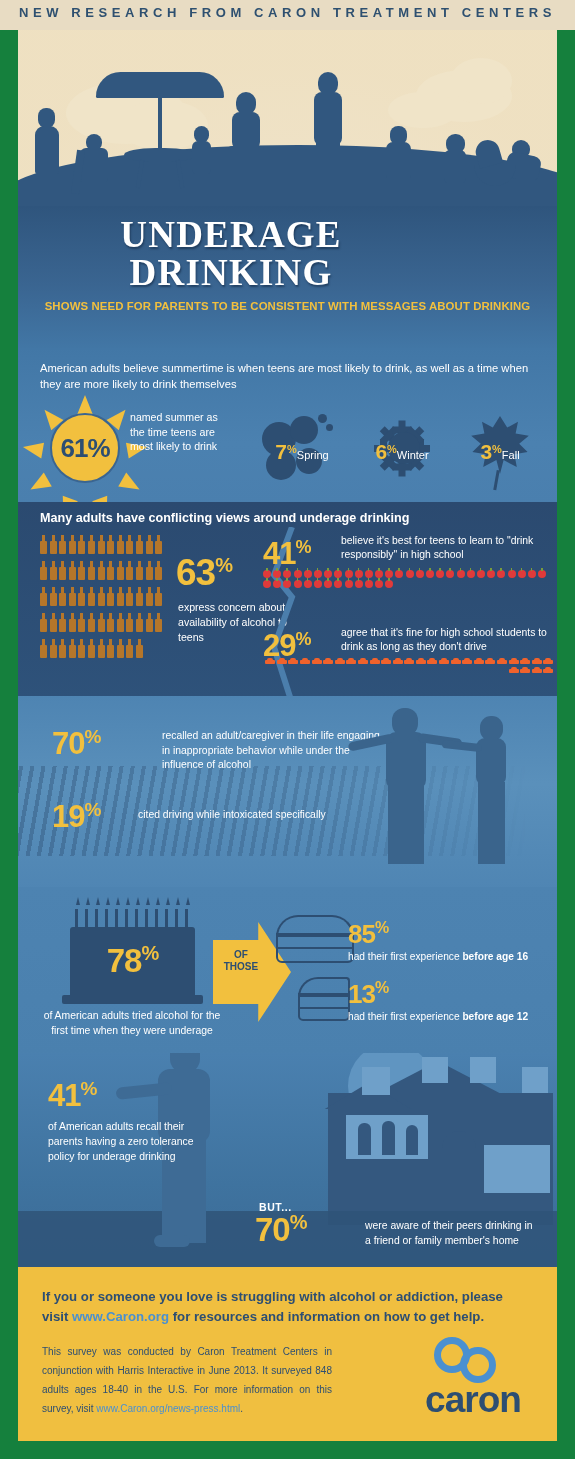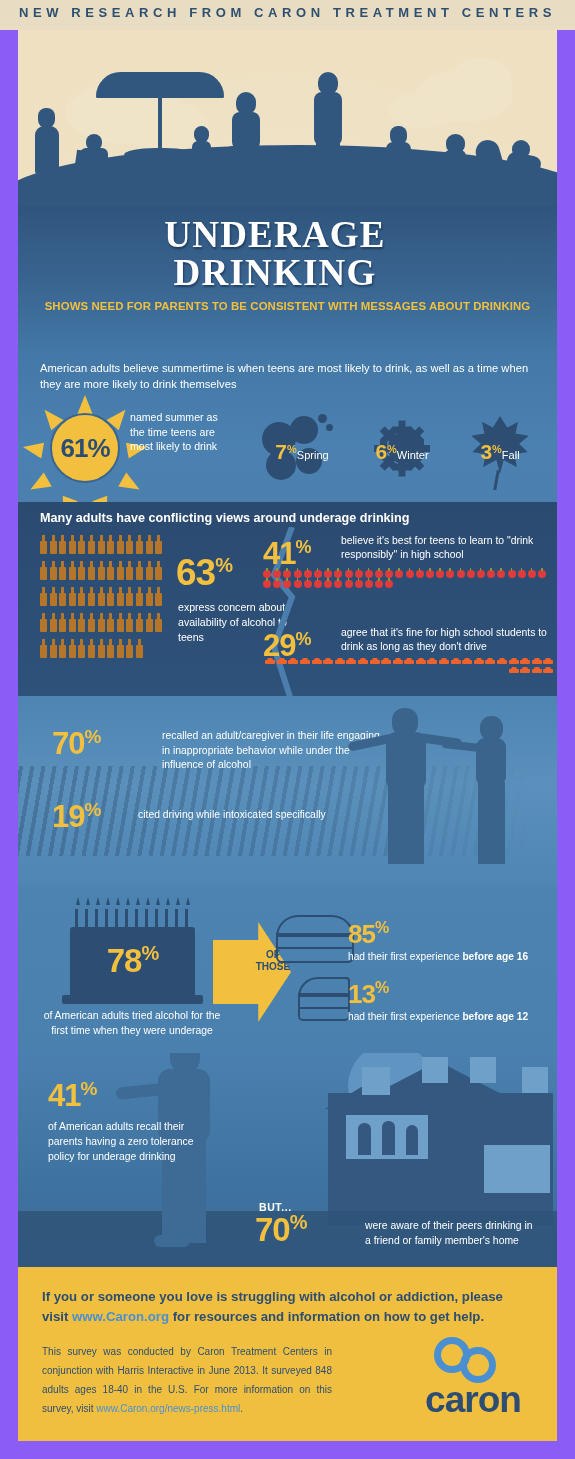--- a/index.html
+++ b/index.html
@@ -1,17 +1,17 @@
 <!DOCTYPE html>
 <html><head>
 <meta charset="utf-8">
 <style>
   html,body{margin:0;padding:0;background:#e8dcc3;}
   body{font-family:"Liberation Sans",sans-serif;}
-  #page{position:relative;width:575px;height:1459px;background:#8b5cf6;overflow:hidden;}
+  #page{position:relative;width:575px;height:1459px;background:#15803d;overflow:hidden;}
 
   
   .topbar{position:absolute;left:0;top:0;width:575px;height:30px;background:#e8dcc3;}
   .topbar .t{position:absolute;left:0;top:5px;width:575px;text-align:center;
     font-size:13px;font-weight:bold;letter-spacing:4.6px;color:#2e5070;}
 
   
   .frame{position:absolute;left:18px;top:30px;width:539px;height:1411px;overflow:hidden;}
 
   
@@ -26,21 +26,21 @@
   .cloud{position:absolute;background:#f0e4c8;border-radius:50%;}
   .ground{position:absolute;left:-20px;bottom:-40px;width:600px;height:110px;background:#31577f;border-radius:50% 50% 0 0;}
   .fig{position:absolute;background:#31577f;}
 
   
   .titleband{position:absolute;left:0;top:176px;width:539px;height:144px;
     background:linear-gradient(180deg,#2f557d 0%,#3a6591 55%,#4277a6 100%);}
   .maintitle{position:absolute;left:0;top:10px;width:426px;text-align:center;
     font-family:"Liberation Serif",serif;font-weight:bold;color:#ffffff;
     font-size:37px;line-height:38px;letter-spacing:1.2px;
-    text-shadow:1px 2px 2px rgba(15,35,60,.55);padding-left:44px;}
+    text-shadow:1px 2px 2px rgba(15,35,60,.55);}
   .subtitle{position:absolute;left:20px;top:94px;width:499px;text-align:center;
     color:#f2c03e;font-size:11.4px;font-weight:bold;letter-spacing:.1px;}
 
   
   .sec1{position:absolute;left:0;top:318px;width:539px;height:158px;
     background:linear-gradient(180deg,#4277a6 0%,#4b81b0 60%,#4a7fae 100%);}
   .lead{position:absolute;left:22px;top:12px;width:490px;color:#ffffff;font-size:11.2px;line-height:16px;}
   .sunbadge{position:absolute;left:24px;top:57px;width:86px;height:86px;}
   .sunbadge .core{position:absolute;left:8px;top:8px;width:70px;height:70px;border-radius:50%;
     background:#f2c03e;border:2.5px solid #3a6591;box-sizing:border-box;}
@@ -110,21 +110,21 @@
   .cakebase{position:absolute;left:44px;top:108px;width:141px;height:9px;background:#2d4e72;border-radius:2px;}
   .candle{position:absolute;top:22px;width:3px;height:18px;background:#2d4e72;}
   .flame{position:absolute;top:10px;width:0;height:0;border-left:2.5px solid transparent;border-right:2.5px solid transparent;border-bottom:8px solid #2d4e72;}
   .num78{position:absolute;left:52px;top:55px;width:125px;text-align:center;color:#f2c03e;
     font-size:33px;font-weight:bold;letter-spacing:-1px;}
   .num78 sup{font-size:20px;vertical-align:super;}
   .cap78{position:absolute;left:24px;top:122px;width:180px;text-align:center;color:#ffffff;font-size:10.4px;line-height:14.5px;}
   .arrow{position:absolute;left:195px;top:35px;width:78px;height:100px;
     background:#f2c03e;clip-path:polygon(0 18%,58% 18%,58% 0,100% 50%,58% 100%,58% 82%,0 82%);}
   .arrowtxt{position:absolute;left:195px;top:62px;width:56px;text-align:center;color:#2d4e72;
-    font-size:10px;font-weight:bold;line-height:12px;margin-left:32px;}
+    font-size:10px;font-weight:bold;line-height:12px;}
   .slice{position:absolute;border:2.5px solid #2d4e72;box-sizing:border-box;}
   .r46{position:absolute;left:330px;top:32px;}
   .r13{position:absolute;left:330px;top:92px;}
   .cnum{color:#f2c03e;font-size:26px;font-weight:bold;letter-spacing:-1px;}
   .cnum sup{font-size:16px;vertical-align:super;}
   .ctxt{position:absolute;color:#ffffff;font-size:10.2px;white-space:nowrap;}
   .ctxt b{color:#ffffff;}
 
   
   .sec5{position:absolute;left:0;top:1023px;width:539px;height:218px;

